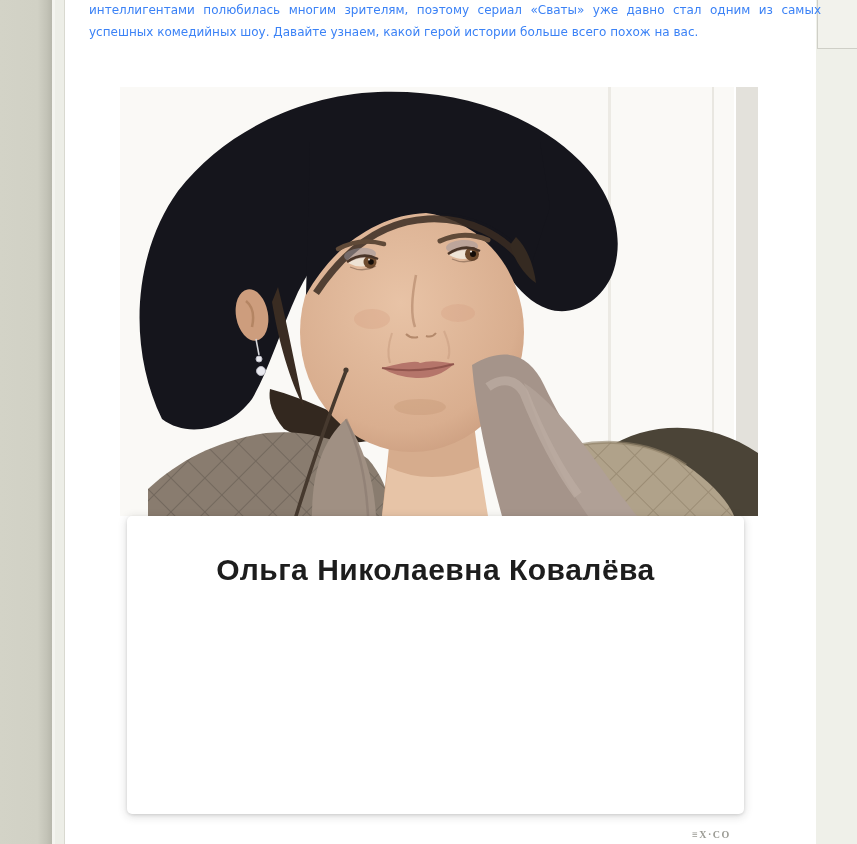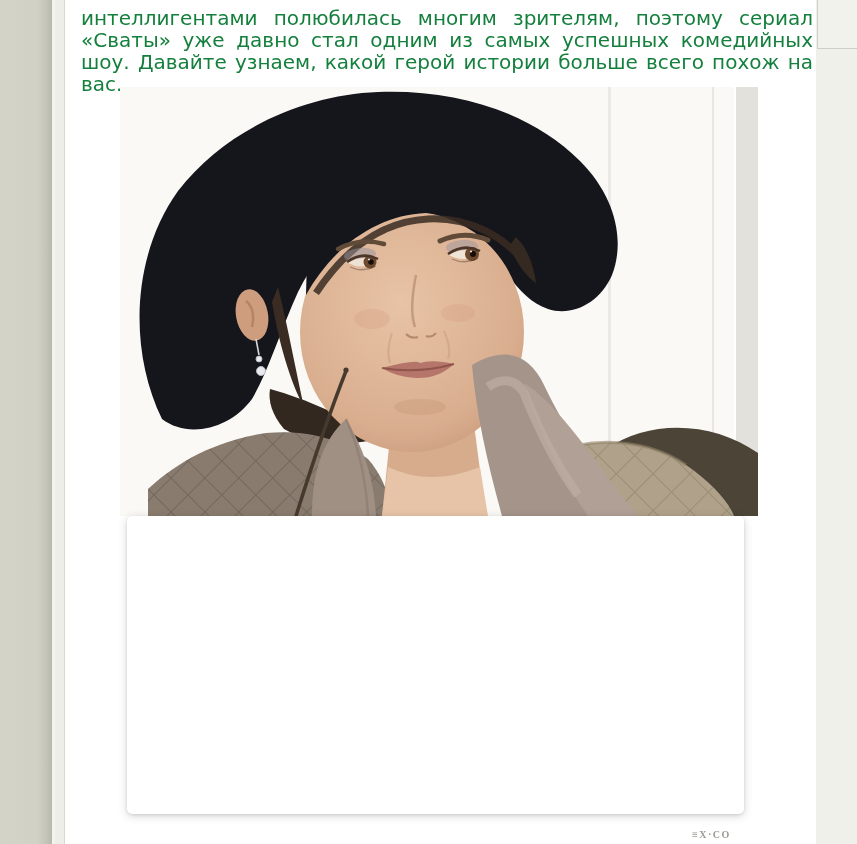--- a/index.html
+++ b/index.html
@@ -14,22 +14,22 @@
                border-right:1px solid #d9d9d0;}
 
   
   .side-panel{position:absolute;left:816px;top:0;width:41px;height:844px;background:#eff0e9;overflow:hidden;}
   .side-panel-box{position:absolute;right:-2px;top:-6px;width:40px;height:53px;background:#f2f2ec;
                   border:1px solid #cfcfc7;}
 
   
   .content{position:absolute;left:65px;top:0;width:751px;height:844px;background:#ffffff;}
 
-  .intro{position:absolute;left:16px;top:-13px;width:732px;
-         font-size:20px;line-height:22px;color:#15803d;text-align:justify;
+  .intro{position:absolute;left:24px;top:-13px;width:732px;
+         font-size:12px;line-height:22px;color:#3b82f6;text-align:justify;
          font-family:"DejaVu Sans",sans-serif;}
 
   
   .photo{position:absolute;left:55px;top:87px;width:638px;height:429px;overflow:hidden;background:#faf9f6;}
   .photo svg{display:block;}
 
   
   .card{position:absolute;left:62px;top:516px;width:617px;height:298px;background:#ffffff;
         border-radius:5px;box-shadow:0 2px 10px rgba(40,40,40,.18),0 1px 3px rgba(40,40,40,.12);
         text-align:center;font-family:"Liberation Sans",sans-serif;}
@@ -153,18 +153,19 @@
         <path d="M404,296 C436,316 470,366 502,410 C512,422 516,429 518,429 L468,429 C446,398 420,350 404,296 Z" fill="#b0a096"></path>
         <path d="M368,300 C382,290 396,292 404,306 C416,336 436,378 458,408" stroke="#bcaca2" stroke-width="9" fill="none" opacity=".75"></path>
         <path d="M226,332 C238,358 246,392 248,429" stroke="#887a70" stroke-width="2.5" fill="none" opacity=".6"></path>
 
         <path d="M176,429 C190,384 208,330 226,284" stroke="#46392e" stroke-width="3.5" fill="none" stroke-linecap="round"></path>
         <circle cx="226" cy="283" r="2.6" fill="#46392e"></circle>
       </svg>
     </div>
 
     <div class="card">
+      <h1 class="card-title">Ольга Николаевна Ковалёва</h1>
     </div>
 
     <div class="exco-logo">≡x·co</div>
 
   </div>
 </div>
 
 </body></html>

